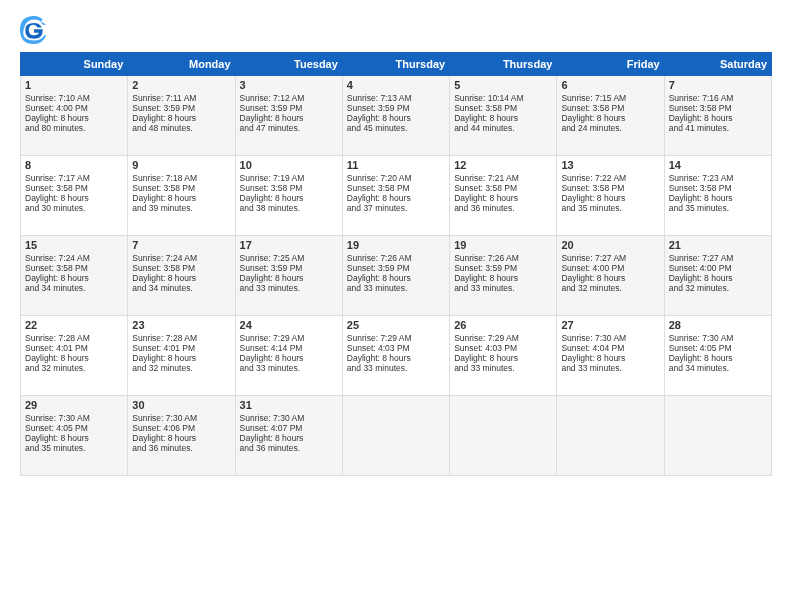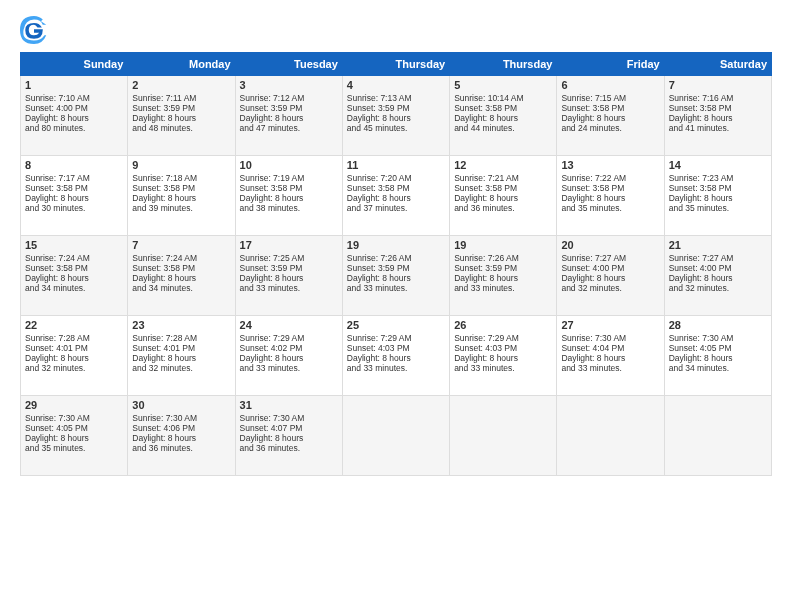--- a/index.html
+++ b/index.html
@@ -295,21 +295,21 @@
           <td>
             <span class="day-num">23</span>
             <div>Sunrise: 7:28 AM</div>
             <div>Sunset: 4:01 PM</div>
             <div>Daylight: 8 hours</div>
             <div>and 32 minutes.</div>
           </td>
           <td>
             <span class="day-num">24</span>
             <div>Sunrise: 7:29 AM</div>
-            <div>Sunset: 4:02 PM</div>
+            <div>Sunset: 4:14 PM</div>
             <div>Daylight: 8 hours</div>
             <div>and 33 minutes.</div>
           </td>
           <td>
             <span class="day-num">25</span>
             <div>Sunrise: 7:29 AM</div>
             <div>Sunset: 4:03 PM</div>
             <div>Daylight: 8 hours</div>
             <div>and 33 minutes.</div>
           </td>

